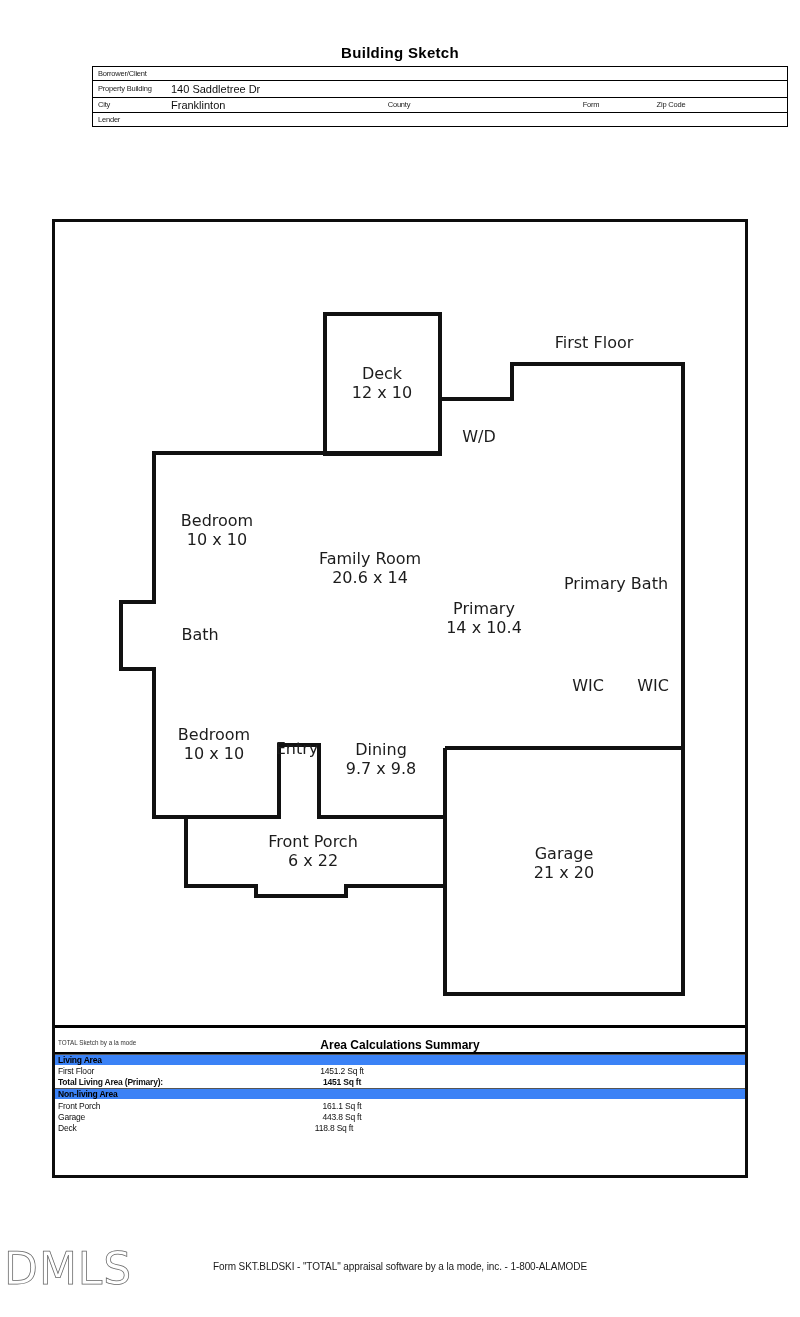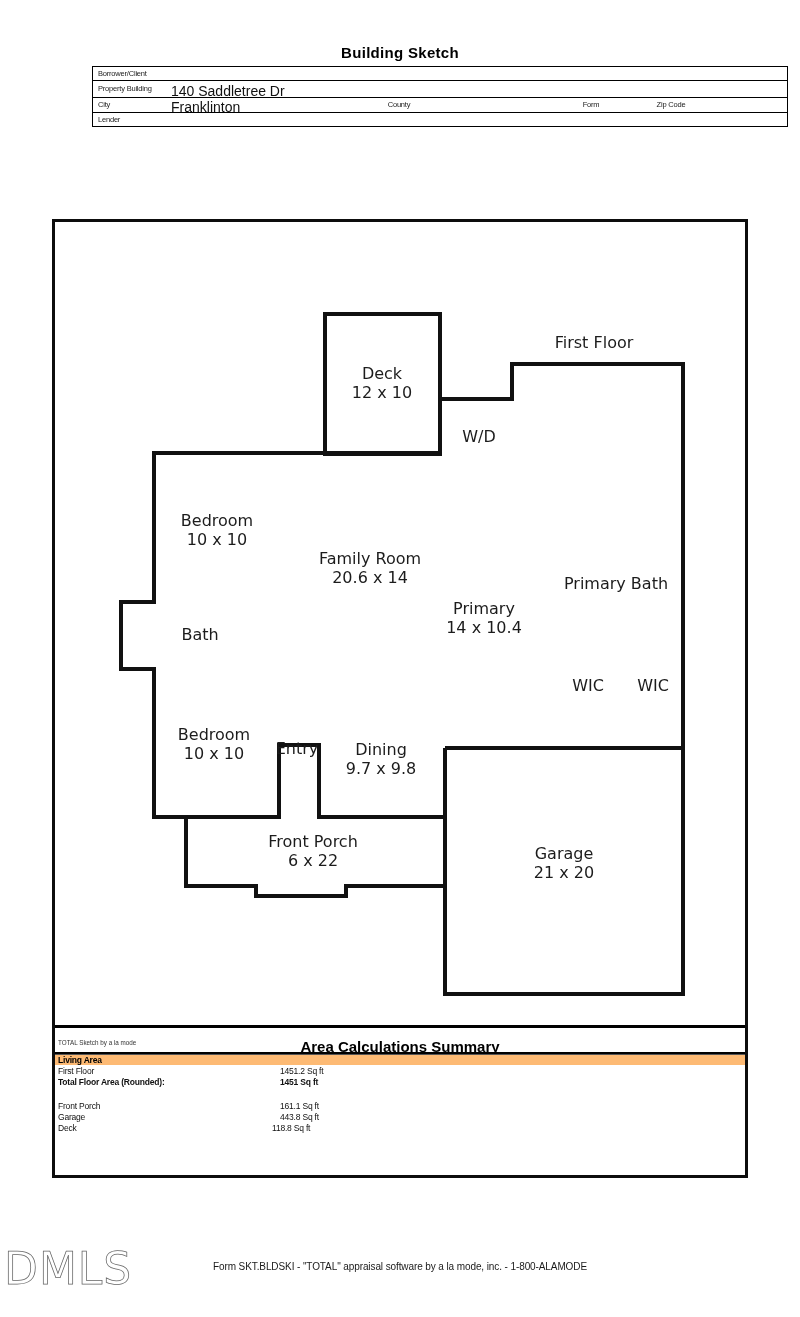--- a/index.html
+++ b/index.html
@@ -6,37 +6,37 @@
   .page{position:relative;width:800px;height:1317px;background:#ffffff;overflow:hidden;
         font-family:"Liberation Sans",sans-serif;color:#1a1a1a;}
   .abs{position:absolute;}
   
   .page-title{left:400px;top:44px;transform:translateX(-50%);font-size:15px;font-weight:bold;
               color:#000;white-space:nowrap;letter-spacing:.3px;}
   
   .hdr-table{left:52px;top:66px;width:696px;height:61px;border:1.5px solid #000;box-sizing:border-box;margin-left:40px;}
   .hdr-line{position:absolute;left:0;right:0;height:1px;background:#000;}
   .hdr-label{position:absolute;font-size:7.5px;color:#222;letter-spacing:-.2px;white-space:nowrap;}
-  .hdr-value{position:absolute;font-size:14px;color:#111;white-space:nowrap;}
+  .hdr-value{position:absolute;font-size:11px;color:#111;white-space:nowrap;}
   .hdr-col{transform:translateX(-50%);}
   
   .sketch-box{left:52px;top:219px;width:696px;height:959px;border:3px solid #0d0d0d;box-sizing:border-box;background:#fff;}
   svg.plan{position:absolute;left:0;top:0;pointer-events:none;}
   
   .room{position:absolute;transform:translate(-50%,-50%);text-align:center;
         font-family:"DejaVu Sans",sans-serif;font-size:16px;line-height:19px;color:#1c1c1c;white-space:nowrap;}
   .room span{display:block;}
   
   .sum-sep{background:#000;}
   .sum-watermark{font-size:6.3px;color:#333;white-space:nowrap;}
-  .sum-title{transform:translateX(-50%);font-size:15px;font-weight:bold;color:#000;white-space:nowrap;}
-  .sum-band{background:#fdba74;border-top:1px solid #555;box-sizing:border-box;}
+  .sum-title{transform:translateX(-50%);font-size:12px;font-weight:bold;color:#000;white-space:nowrap;}
+  .sum-band{background:#3b82f6;border-top:1px solid #555;box-sizing:border-box;}
   .sum-band span{display:block;margin-left:3px;font-size:8.5px;font-weight:bold;line-height:10px;color:#000;letter-spacing:-.2px;}
   .sum-row-label{font-size:8.5px;line-height:11px;color:#111;letter-spacing:-.2px;white-space:nowrap;}
-  .sum-row-value{font-size:8.5px;line-height:11px;color:#111;letter-spacing:-.2px;text-align:left;width:124px;}
+  .sum-row-value{font-size:8.5px;line-height:11px;color:#111;letter-spacing:-.2px;text-align:center;width:124px;}
   .bold{font-weight:bold;}
   
   .footer-line{left:400px;top:1261px;transform:translateX(-50%);font-size:10px;color:#1a1a1a;
                letter-spacing:-.1px;white-space:nowrap;}
 </style>
 </head>
 <body>
 
 <div class="page">
 
@@ -112,23 +112,26 @@
   <div class="abs sum-sep" style="left:55px;top:1025px;width:690px;height:3px"></div>
   <div class="abs sum-watermark" style="left:58px;top:1039px">TOTAL Sketch by a la mode</div>
   <div class="abs sum-title" style="left:400px;top:1038px">Area Calculations Summary</div>
   <div class="abs sum-sep" style="left:55px;top:1052px;width:690px;height:1.5px"></div>
 
   <div class="abs sum-band" style="left:55px;top:1054px;width:690px;height:11px">
     <span>Living Area</span>
   </div>
   <div class="abs sum-row-label" style="left:58px;top:1066px">First Floor</div>
   <div class="abs sum-row-value" style="left:280px;top:1066px">1451.2 Sq ft</div>
-  <div class="abs sum-row-label bold" style="left:58px;top:1077px">Total Floor Area (Rounded):</div>
+  <div class="abs sum-row-label bold" style="left:58px;top:1077px">Total Living Area (Primary):</div>
   <div class="abs sum-row-value bold" style="left:280px;top:1077px">1451 Sq ft</div>
 
+  <div class="abs sum-band" style="left:55px;top:1088px;width:690px;height:11px">
+    <span>Non-living Area</span>
+  </div>
   <div class="abs sum-row-label" style="left:58px;top:1101px">Front Porch</div>
   <div class="abs sum-row-value" style="left:280px;top:1101px">161.1 Sq ft</div>
   <div class="abs sum-row-label" style="left:58px;top:1112px">Garage</div>
   <div class="abs sum-row-value" style="left:280px;top:1112px">443.8 Sq ft</div>
   <div class="abs sum-row-label" style="left:58px;top:1123px">Deck</div>
   <div class="abs sum-row-value" style="left:272px;top:1123px">118.8 Sq ft</div>
 
   <svg class="abs" style="left:2px;top:1238px" width="150" height="64" viewBox="0 0 150 64">
     <text x="2" y="46" font-family="DejaVu Sans, sans-serif" font-size="44" letter-spacing="1" fill="none" stroke="#666" stroke-width="0.75">DMLS</text>
   </svg>

